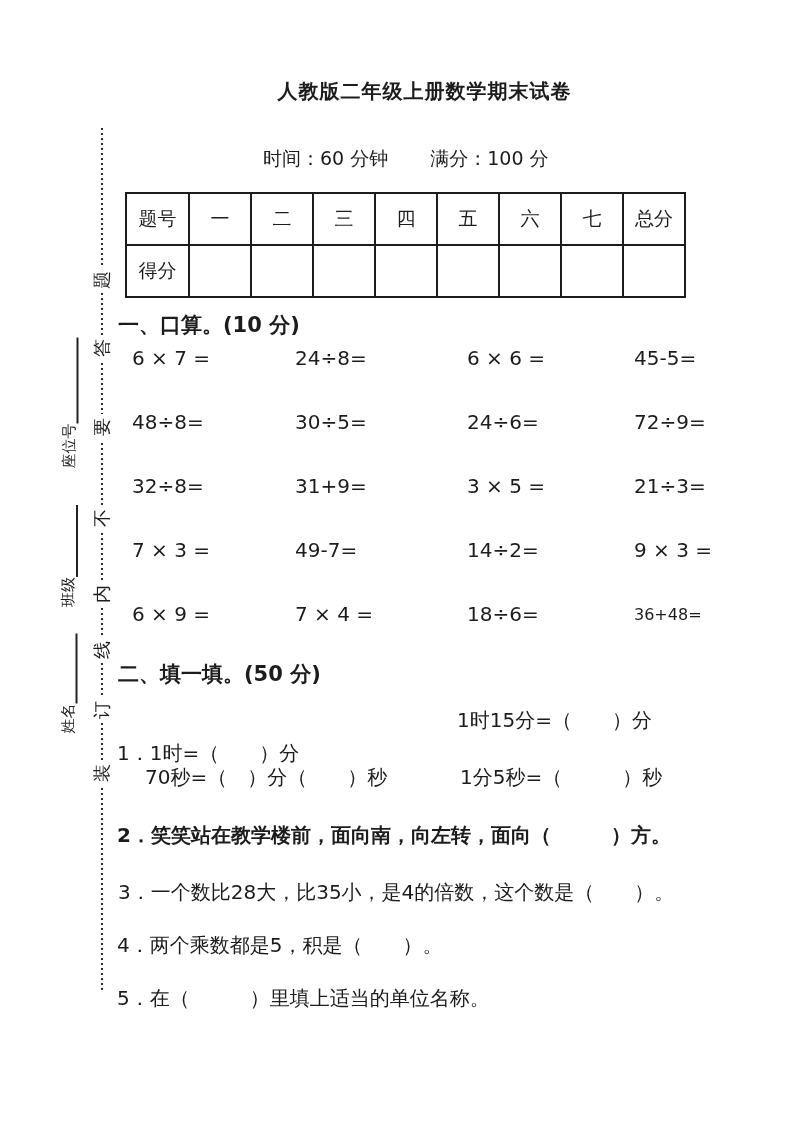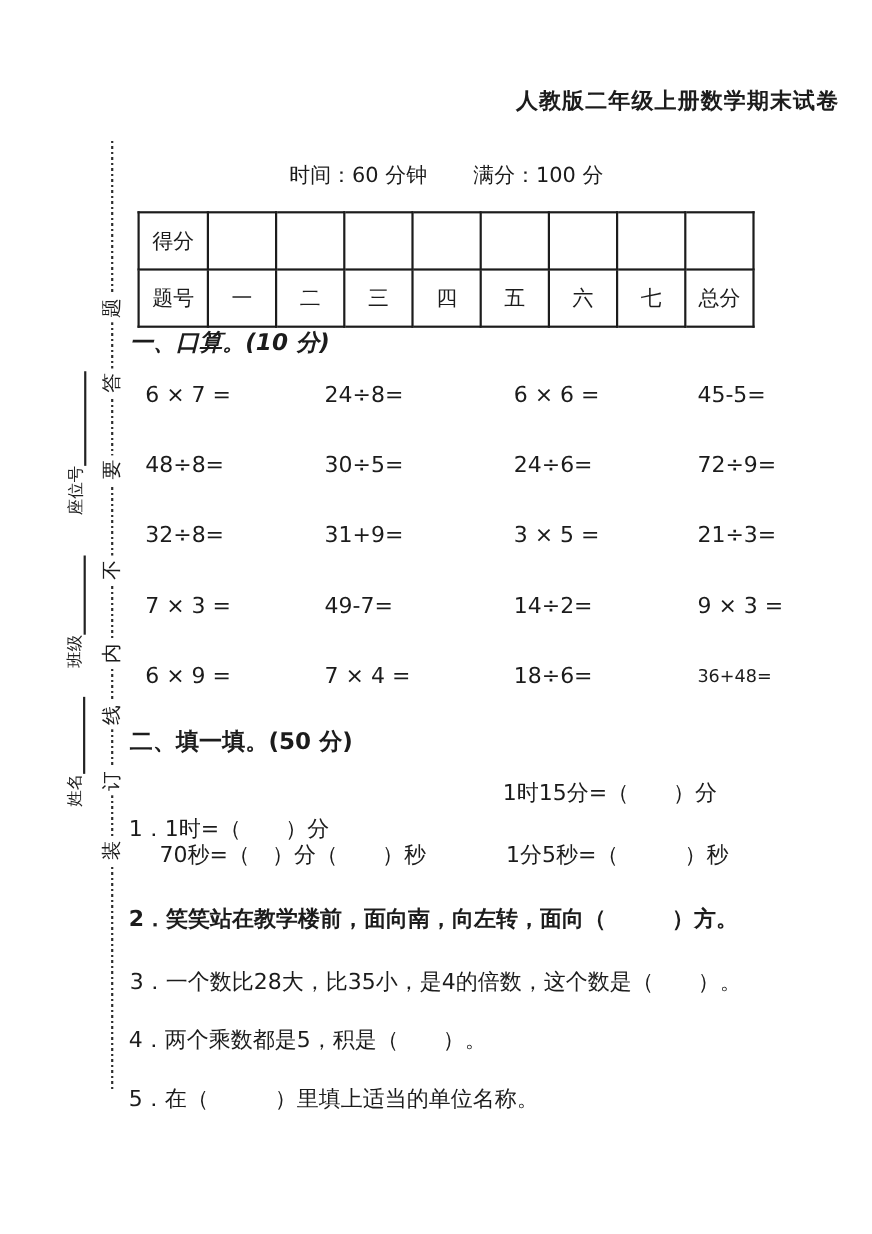--- a/index.html
+++ b/index.html
@@ -1,21 +1,21 @@
 <!DOCTYPE html>
 <html><head>
 <meta charset="utf-8">
 <style>
   html,body{margin:0;padding:0;background:#fff;}
   .page{position:relative;width:793px;height:1122px;background:#ffffff;overflow:hidden;
         font-family:"DejaVu Sans","Liberation Sans",sans-serif;color:#1c1c1c;}
 
   
   .title{position:absolute;left:0;top:78px;width:763px;box-sizing:border-box;padding-left:86px;
-         text-align:right;font-size:20px;font-weight:700;letter-spacing:1px;margin:0;}
+         text-align:center;font-size:20px;font-weight:700;letter-spacing:1px;margin:0;}
   .info{position:absolute;left:263px;top:146px;font-size:19px;white-space:nowrap;}
   .info .gap{display:inline-block;width:42px;}
 
   
   table.score{position:absolute;left:125px;top:192px;border-collapse:collapse;table-layout:fixed;}
   table.score td{border:2px solid #1c1c1c;height:50px;width:60px;text-align:center;
                  vertical-align:middle;font-size:19px;padding:0;}
   table.score td.first{width:61px;}
 
   
@@ -73,46 +73,46 @@
       </div>
     </div>
 
   <h1 class="title">人教版二年级上册数学期末试卷</h1>
   <div class="info">
     <span>时间：60 分钟</span><span class="gap"></span><span>满分：100 分</span>
   </div>
 
   <table class="score">
     <tbody>
+      <tr id="score-head-row">
+        <td class="first">题号</td>
+      <td>一</td>
+          <td>二</td>
+          <td>三</td>
+          <td>四</td>
+          <td>五</td>
+          <td>六</td>
+          <td>七</td>
+          <td>总分</td>
+        </tr>
       <tr id="score-fill-row">
         <td class="first">得分</td>
       <td></td>
           <td></td>
           <td></td>
           <td></td>
           <td></td>
           <td></td>
           <td></td>
           <td></td>
         </tr>
-      <tr id="score-head-row">
-        <td class="first">题号</td>
-      <td>一</td>
-          <td>二</td>
-          <td>三</td>
-          <td>四</td>
-          <td>五</td>
-          <td>六</td>
-          <td>七</td>
-          <td>总分</td>
-        </tr>
     </tbody>
   </table>
 
-  <div class="sec-heading" style="left:118px;top:297px;font-style:italic;">一、口算。(10 分)</div>
+  <div class="sec-heading" style="left:118px;top:311px;">一、口算。(10 分)</div>
   <div class="math-grid" id="math-grid">
       <div class="prob">6 × 7 =</div>
       <div class="prob">24÷8=</div>
       <div class="prob">6 × 6 =</div>
       <div class="prob">45-5=</div>
       <div class="prob">48÷8=</div>
       <div class="prob">30÷5=</div>
       <div class="prob">24÷6=</div>
       <div class="prob">72÷9=</div>
       <div class="prob">32÷8=</div>

